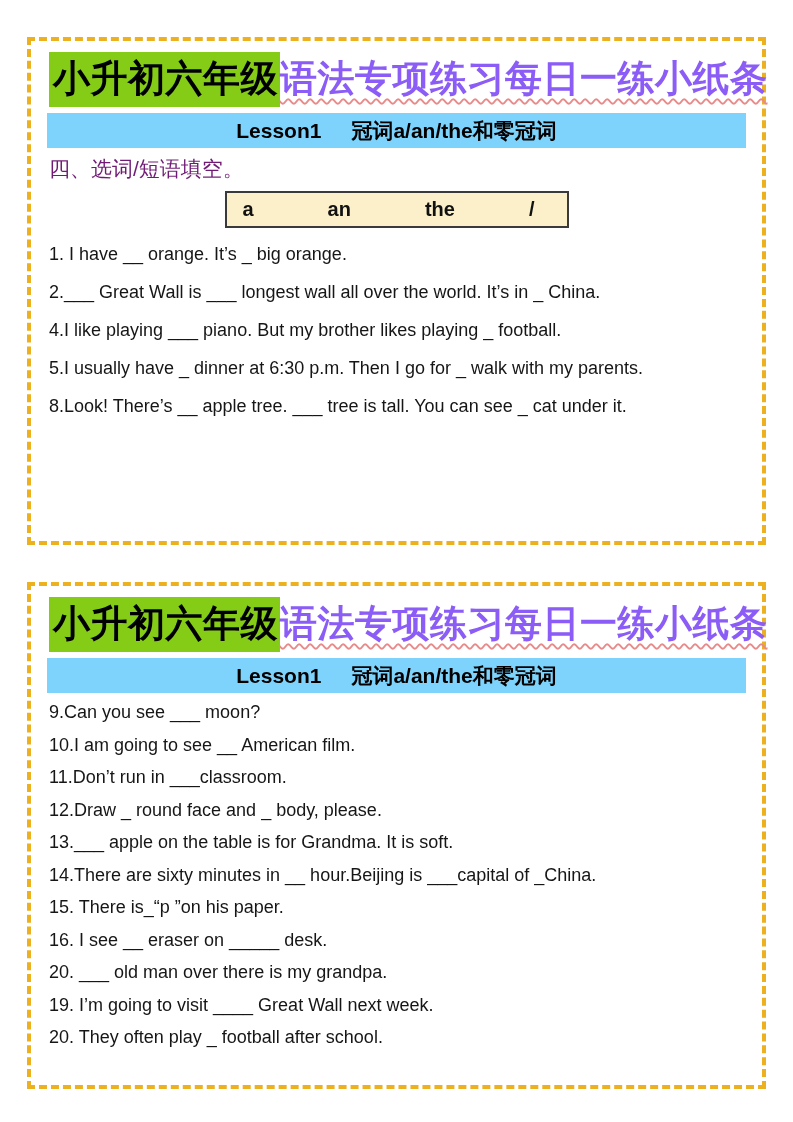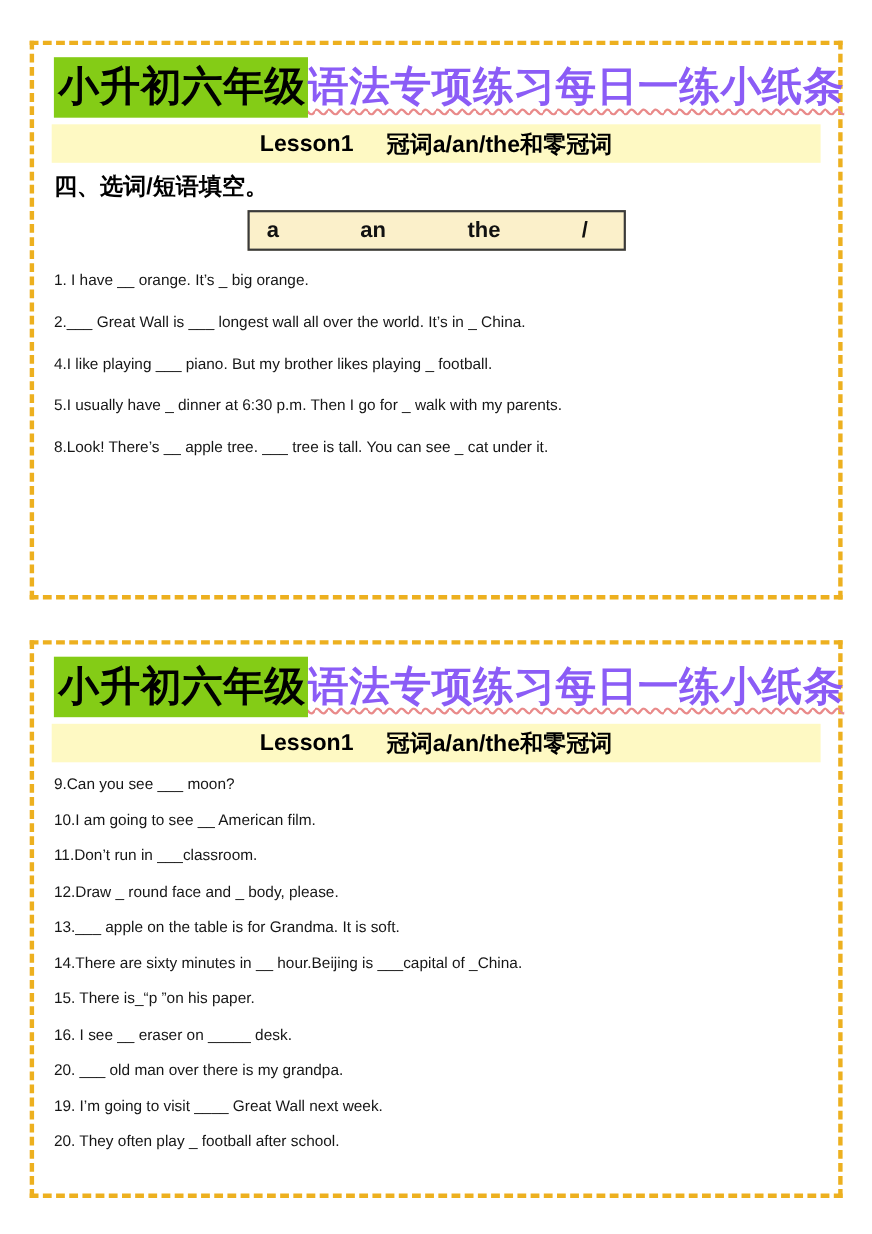--- a/index.html
+++ b/index.html
@@ -36,35 +36,35 @@
     color: #000000;
     padding: 6px 2px 8px 4px;
   }
   .title .red {
     color: #8b5cf6;
     text-decoration: underline wavy #E98A8A 1.5px;
     text-underline-offset: 7px;
   }
 
   .lesson-bar {
-    background: #fef9c3;
+    background: #7dd3fc;
     height: 35px;
     display: flex;
     align-items: center;
     justify-content: center;
     gap: 30px;
     font-weight: bold;
     font-size: 21px;
     color: #000000;
     margin: 5px 0 3px 0;
   }
 
   .section-heading {
-    color: #000000;
-    font-weight: bold;
+    color: #701a75;
+    font-weight: normal;
     font-size: 21px;
     margin: 7px 0 3px 2px;
   }
 
   .word-bank {
     box-sizing: border-box;
     width: 344px;
     margin: 8px auto 7px auto;
     background: #FBF0CA;
     border: 2px solid #3a3a3a;
@@ -73,21 +73,21 @@
     align-items: center;
     padding: 5px 32px 5px 16px;
     font-size: 20px;
     font-weight: 600;
     color: #111111;
   }
 
   .items { margin-left: 2px; }
   .item {
     white-space: nowrap;
-    font-size: 14px;
+    font-size: 18px;
     color: #161616;
   }
   .card-1 .item { height: 38px; line-height: 38px; }
   .card-2 .item { height: 32.5px; line-height: 32.5px; }
 </style>
 </head>
 <body>
 
 <div class="card card-1">
   <div class="title">

